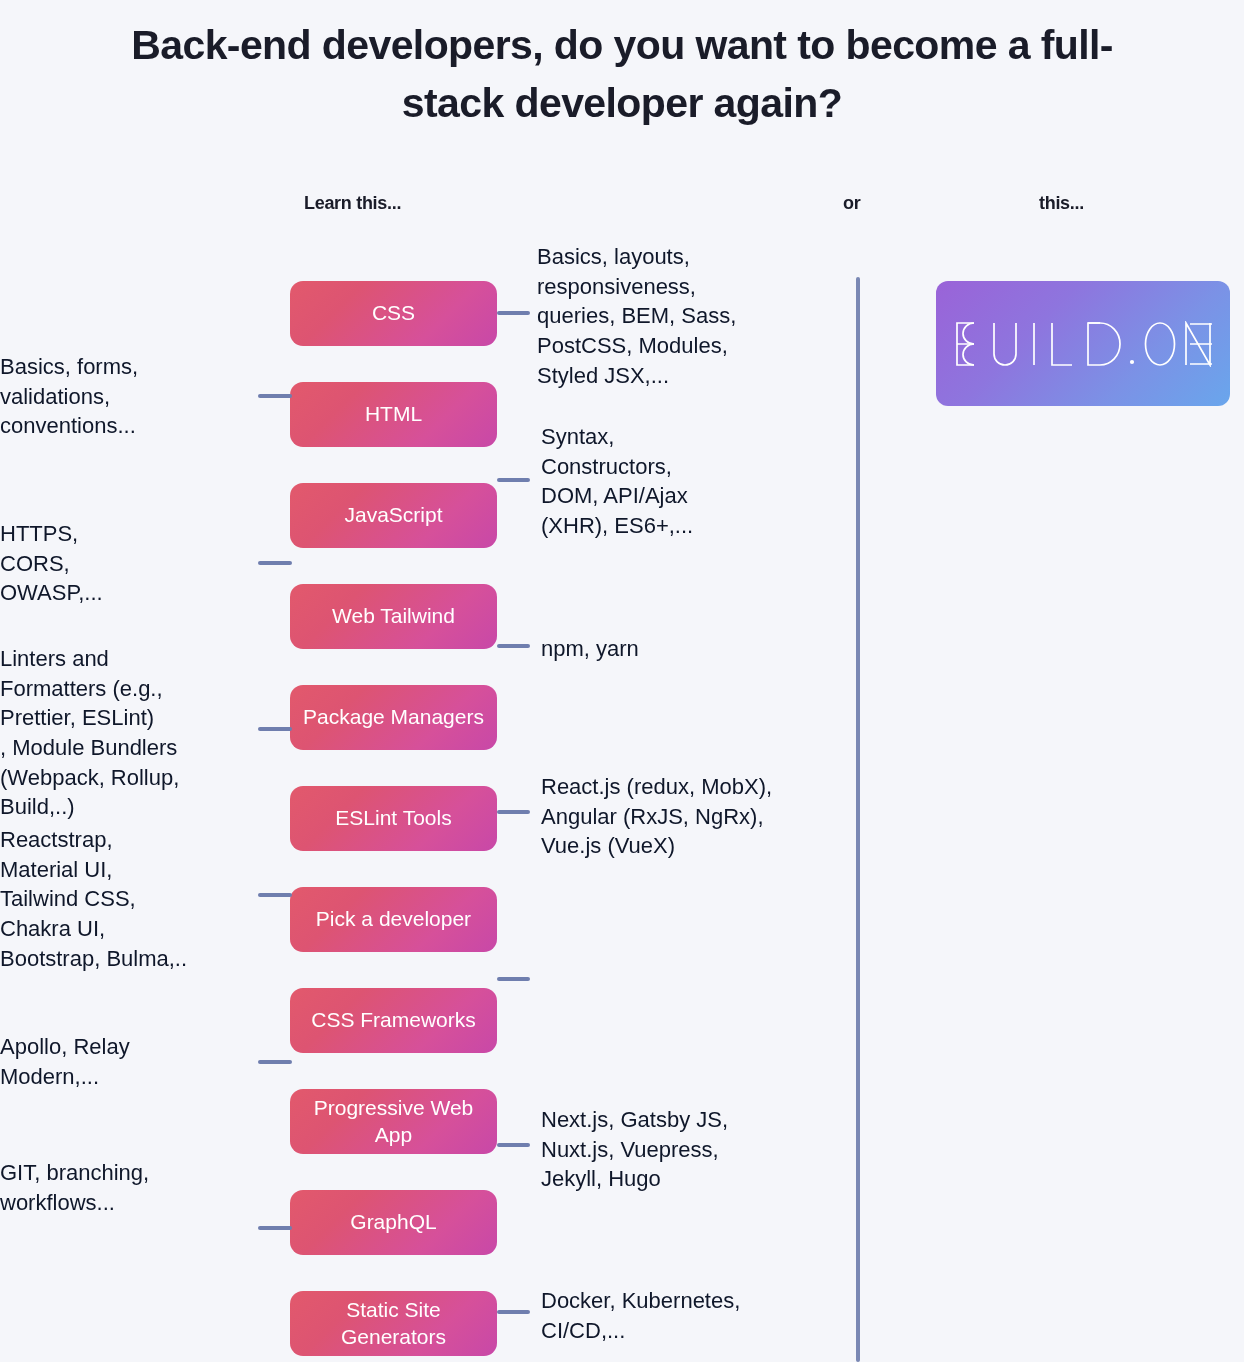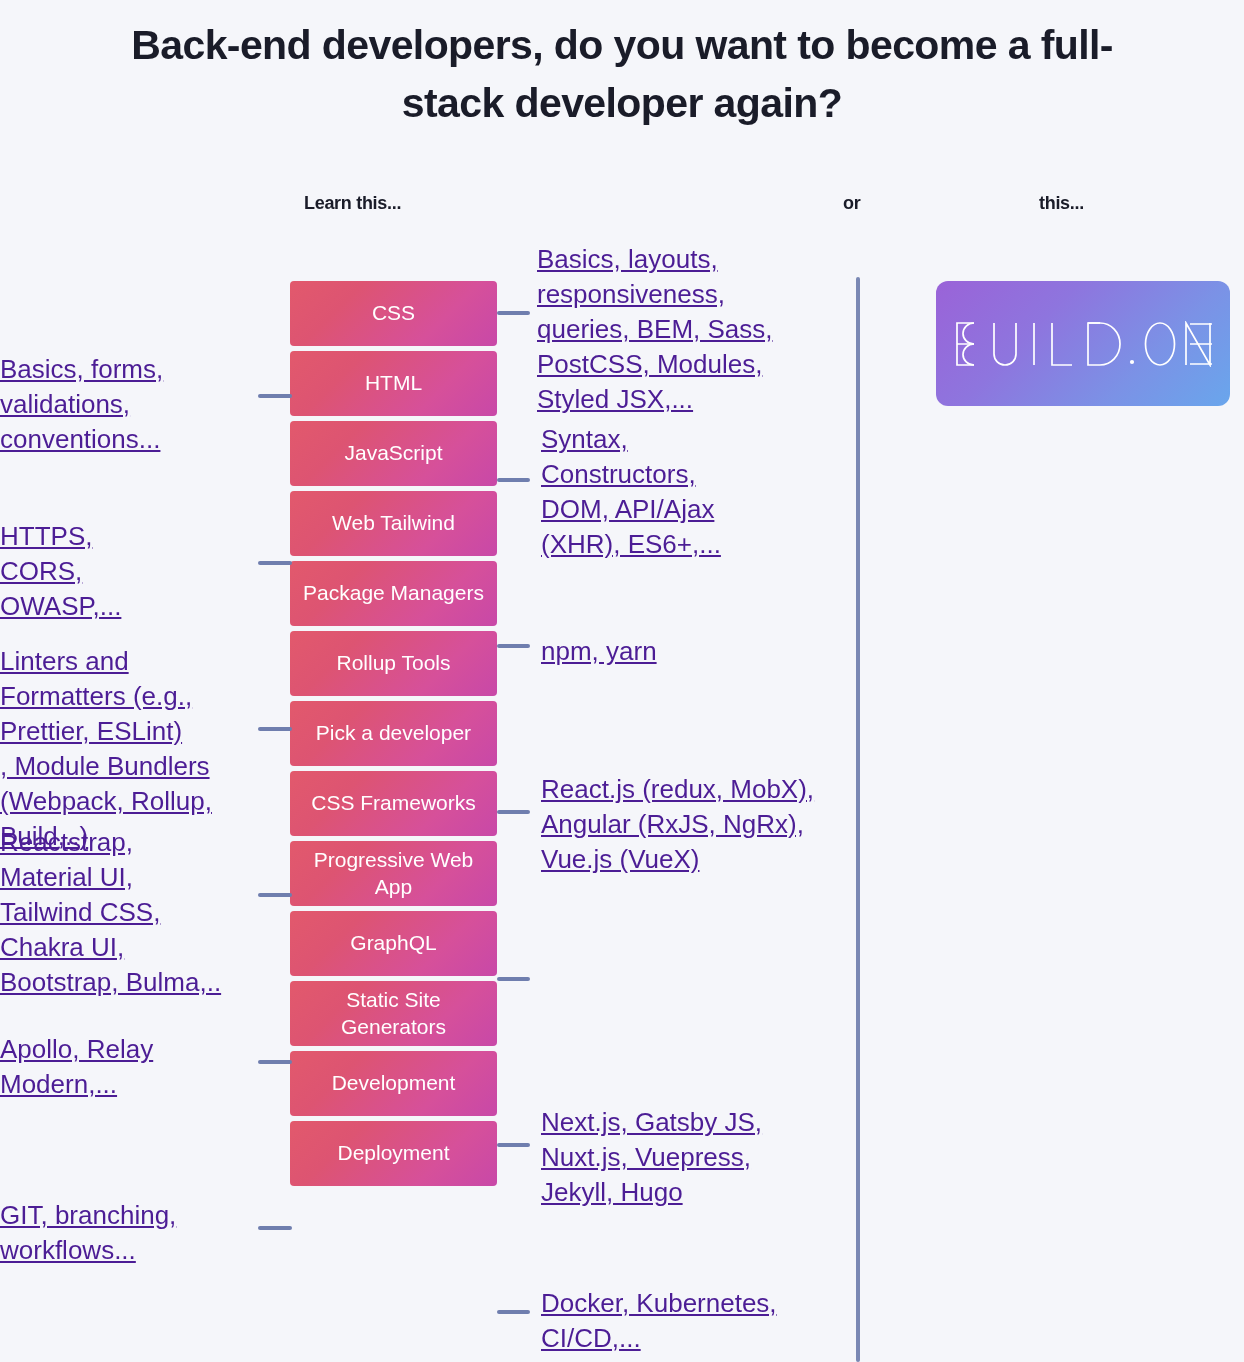--- a/index.html
+++ b/index.html
@@ -64,22 +64,22 @@
   .stack {
     position: absolute;
     left: 290px;
     top: 281px;
     width: 207px;
   }
   .node {
     position: relative;
     width: 207px;
     height: 65px;
-    margin-bottom: 5px;
-    border-radius: 4px;
+    margin-bottom: 36px;
+    border-radius: 13px;
     background: linear-gradient(135deg, #e2596c 0%, #dd5472 28%, #d6509a 70%, #c848a8 100%);
     display: flex;
     align-items: center;
     justify-content: center;
     text-align: center;
     color: #ffffff;
     font-size: 21px;
     line-height: 1.24;
     font-weight: 400;
     padding: 0 8px;
@@ -92,25 +92,24 @@
     height: 4px;
     background: #6f7eae;
     border-radius: 2px;
   }
   .stub.left  { left: 258px; width: 34px; }
   .stub.right { left: 497px; width: 33px; }
 
   
   .note {
     position: absolute;
-    font-size: 26px;
+    font-size: 22px;
     line-height: 1.35;
-    color: #4c1d95;
+    color: #0f172a;
     white-space: pre-line;
-    text-decoration: underline;
   }
   .note.left  { text-align: left; }
   .note.right { text-align: left; }
 
   
   .brand-card {
     position: absolute;
     left: 936px;
     top: 281px;
     width: 294px;
@@ -158,21 +157,21 @@
         <span class="node-label">JavaScript</span>
       </div>
     <div class="node">
         <span class="node-label">Web Tailwind</span>
       </div>
     <div class="node">
         <span class="node-label">Package
 Managers</span>
       </div>
     <div class="node">
-        <span class="node-label">Rollup Tools</span>
+        <span class="node-label">ESLint Tools</span>
       </div>
     <div class="node">
         <span class="node-label">Pick a
 developer</span>
       </div>
     <div class="node">
         <span class="node-label">CSS
 Frameworks</span>
       </div>
     <div class="node">
@@ -221,21 +220,21 @@
 , Module Bundlers
 (Webpack, Rollup,
 Build,..)</div>
   <div class="note left" style="left:0px;  top:825px; width:248px;">Reactstrap,
 Material UI,
 Tailwind CSS,
 Chakra UI,
 Bootstrap, Bulma,..</div>
   <div class="note left" style="left:0px;  top:1032px; width:248px;">Apollo, Relay
 Modern,...</div>
-  <div class="note left" style="left:0px;  top:1198px; width:248px;">GIT, branching,
+  <div class="note left" style="left:0px;  top:1158px; width:248px;">GIT, branching,
 workflows...</div>
 
   <div class="note right" style="left:537px; top:242px; width:310px;">Basics, layouts,
 responsiveness,
 queries, BEM, Sass,
 PostCSS, Modules,
 Styled JSX,...</div>
   <div class="note right" style="left:541px; top:422px; width:310px;">Syntax,
 Constructors,
 DOM, API/Ajax

